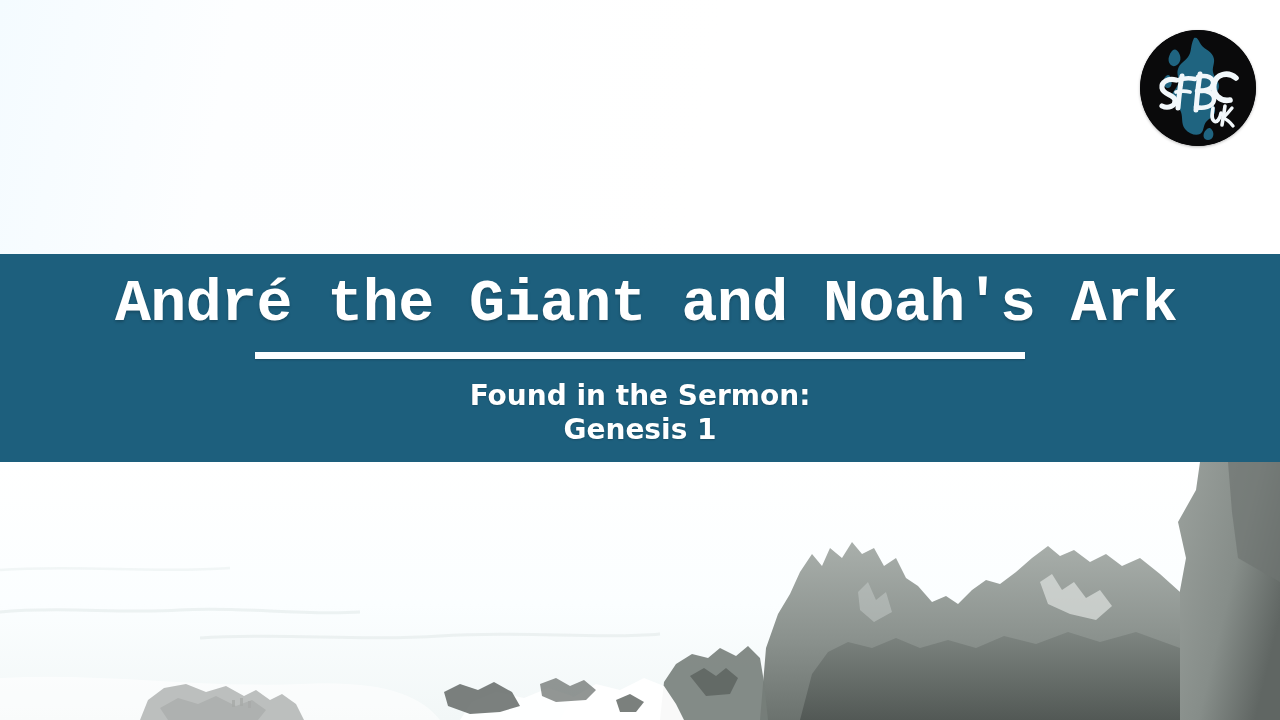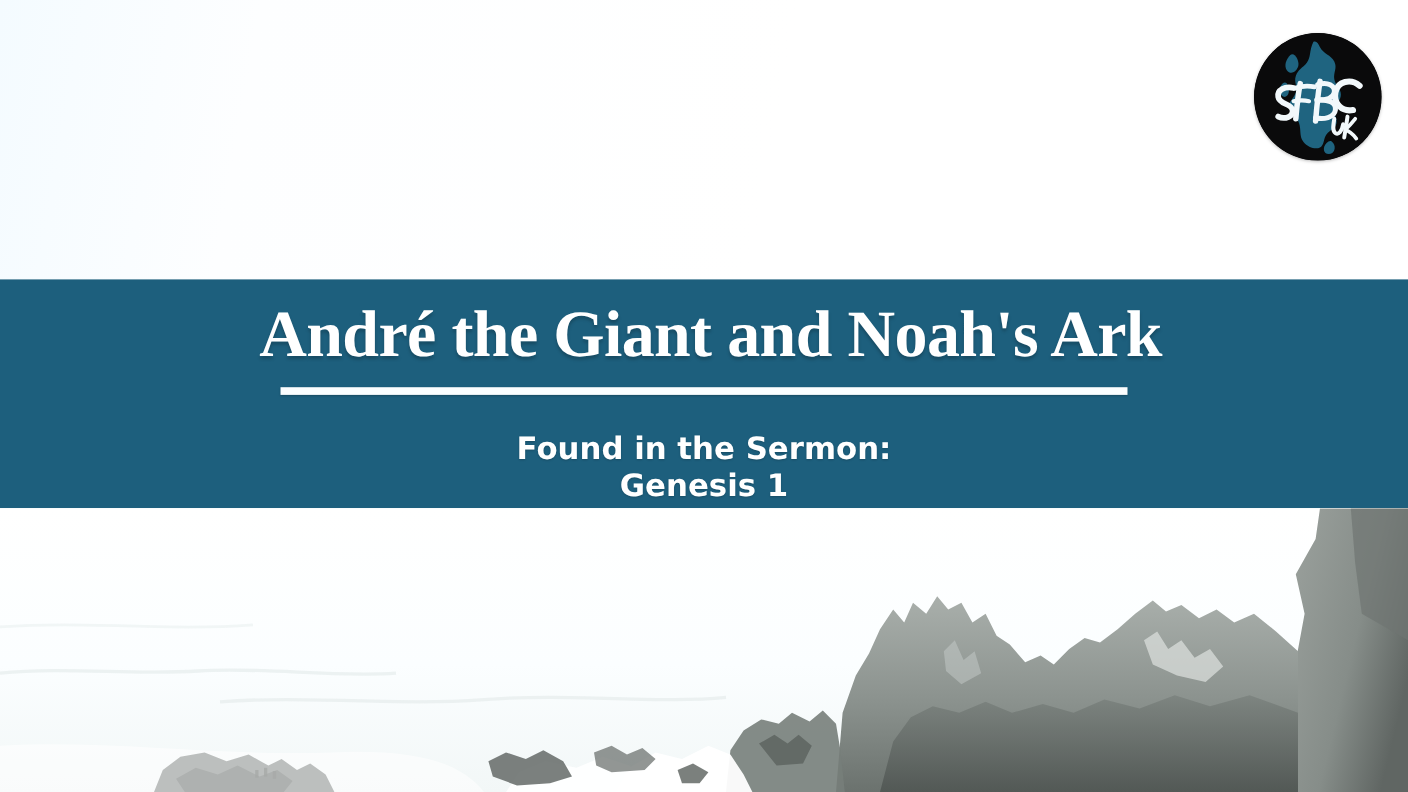--- a/index.html
+++ b/index.html
@@ -49,21 +49,21 @@
     flex-direction:column;
     align-items:center;
     justify-content:flex-start;
     padding-top:14px;
   }
 
   .banner-title {
     width:100%;
     text-align:center;
     color:#ffffff;
-    font-family:Liberation Serif, serif;
+    font-family:Liberation Mono, monospace;
     font-weight:bold;
     font-size:60px;
     line-height:72px;
     letter-spacing:-0.6px;
     text-shadow:0 2px 3px rgba(0,0,0,.22);
     white-space:nowrap;
     padding-left:12px;
   }
 
   .banner-rule {
@@ -75,21 +75,21 @@
   }
 
   .banner-subtitle {
     width:100%;
     text-align:center;
     color:#ffffff;
     font-family:"DejaVu Sans", sans-serif;
     font-weight:bold;
     font-size:28px;
     line-height:34px;
-    margin-top:32px;
+    margin-top:20px;
     text-shadow:0 1px 2px rgba(0,0,0,.2);
   }
   .banner-subtitle .line2 { display:block; }
 
   
   .photo-zone {
     position:absolute;
     left:0; top:462px;
     width:1280px; height:258px;
     background:#fdffff;

